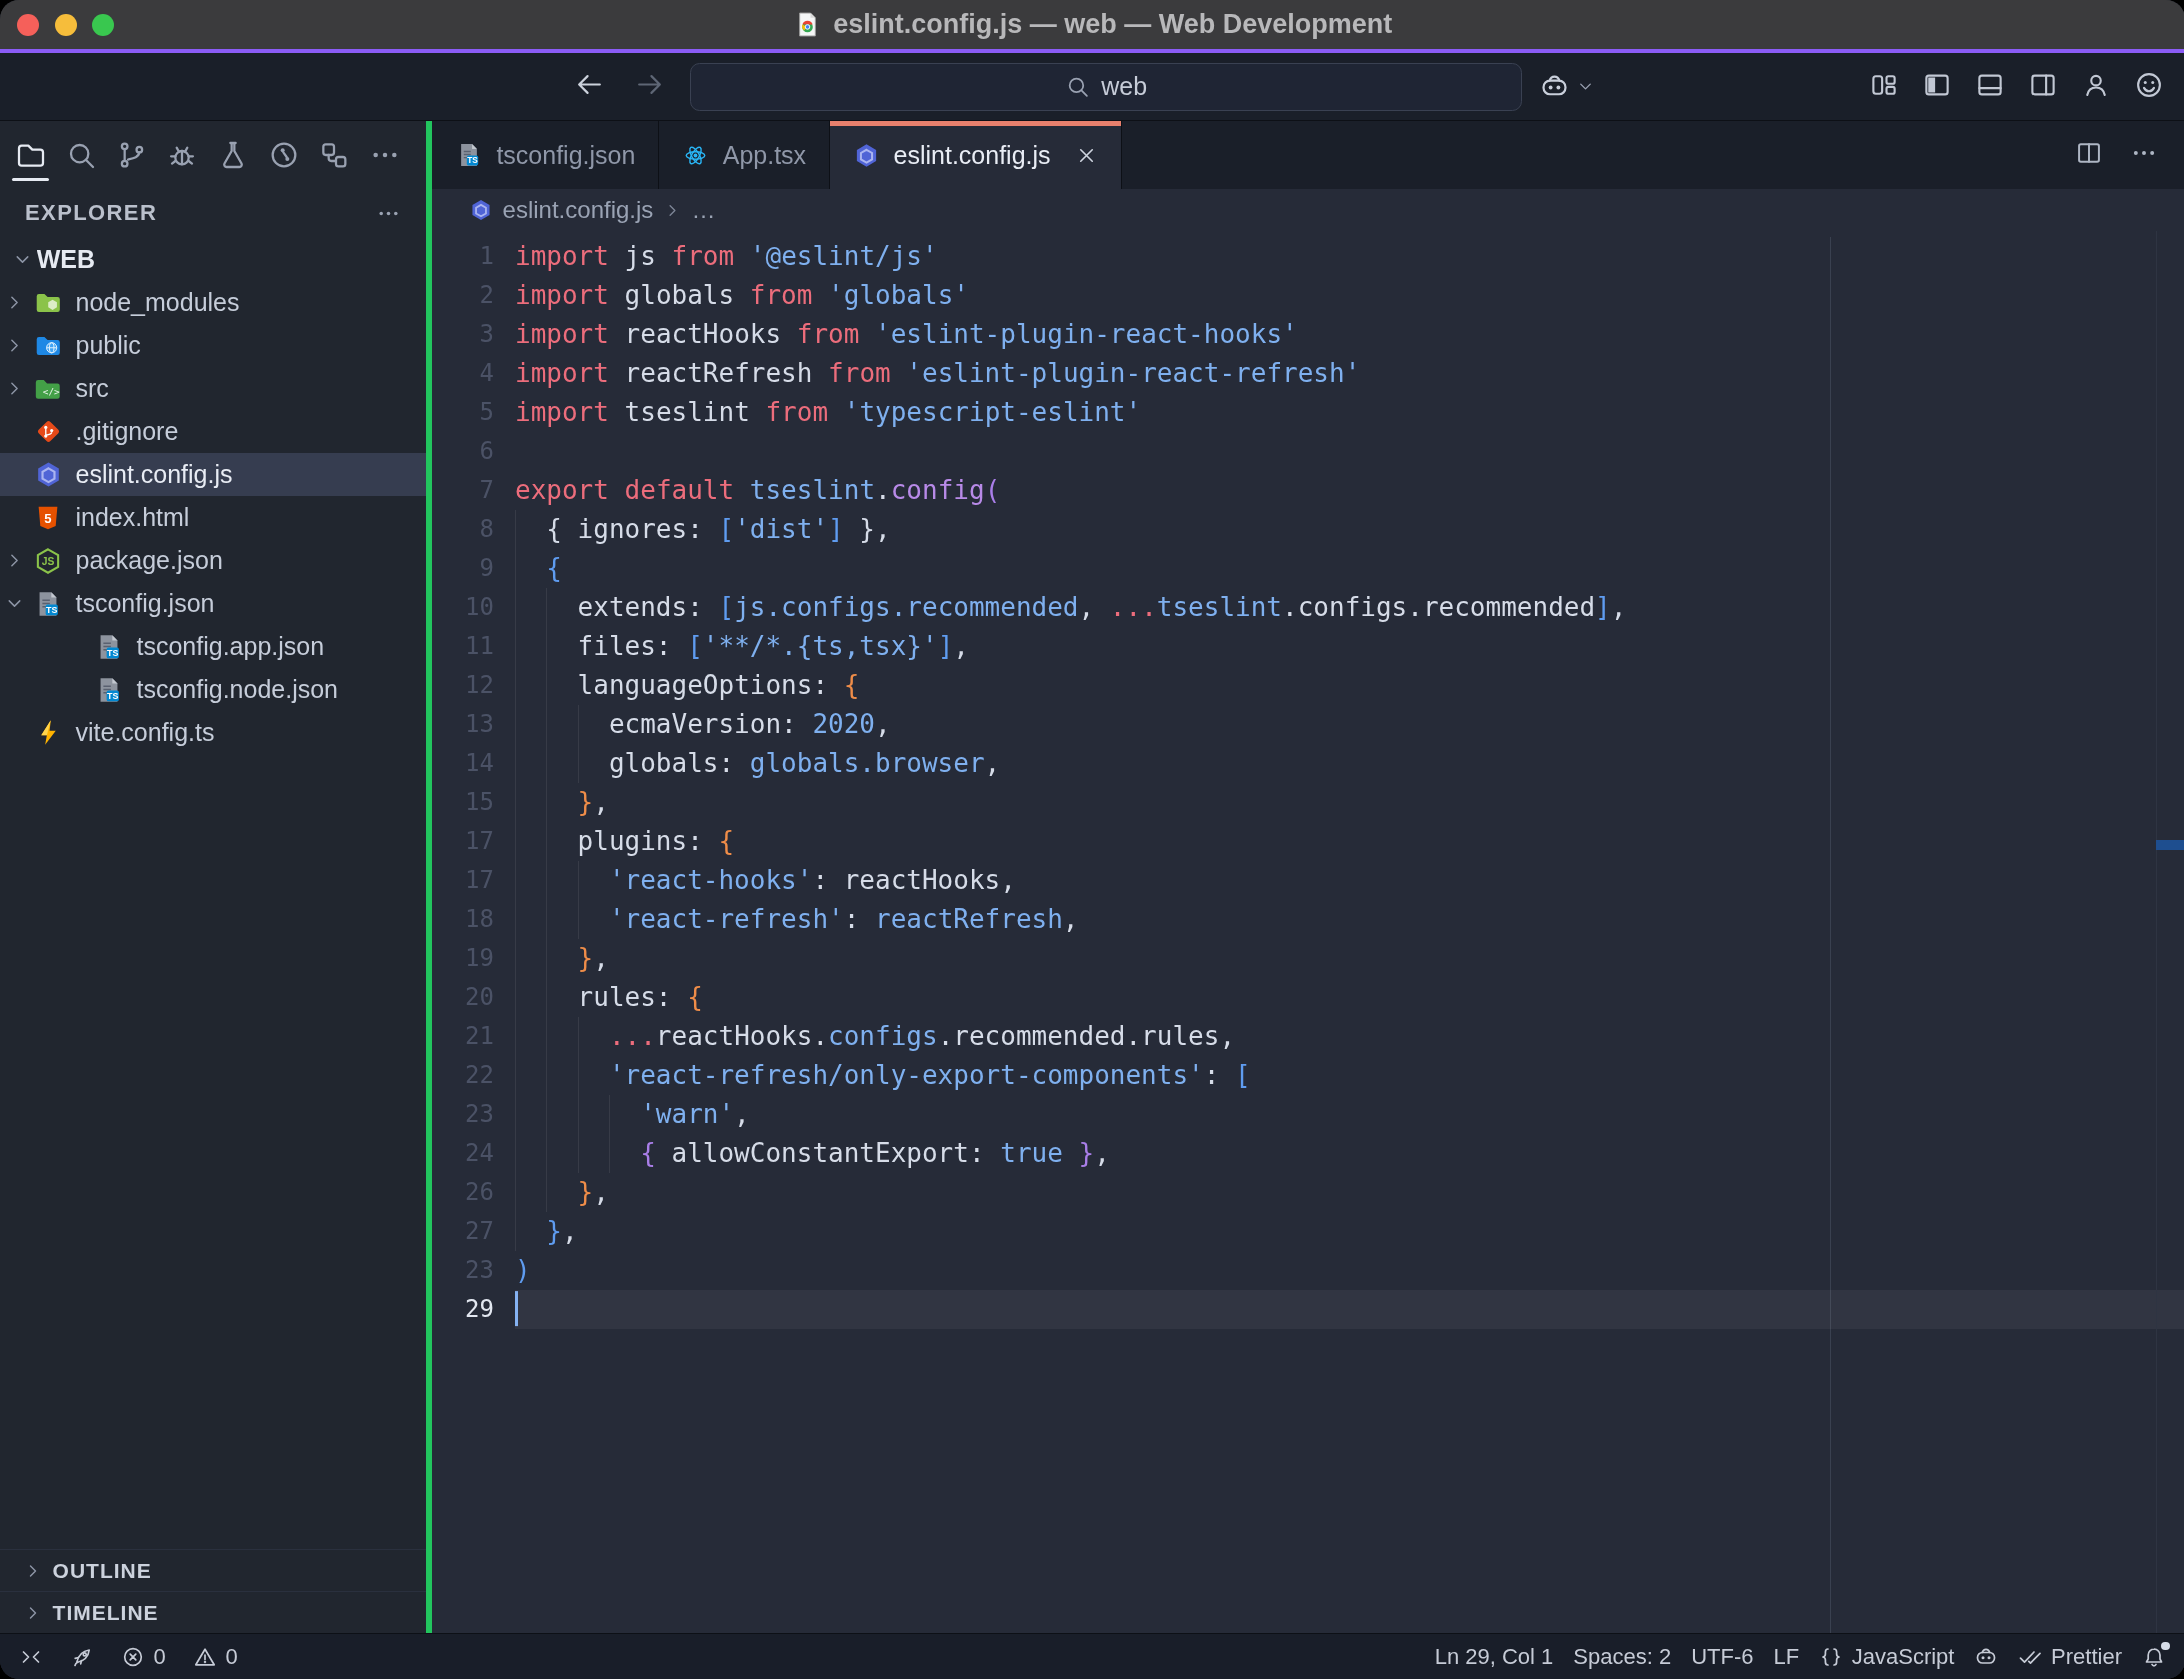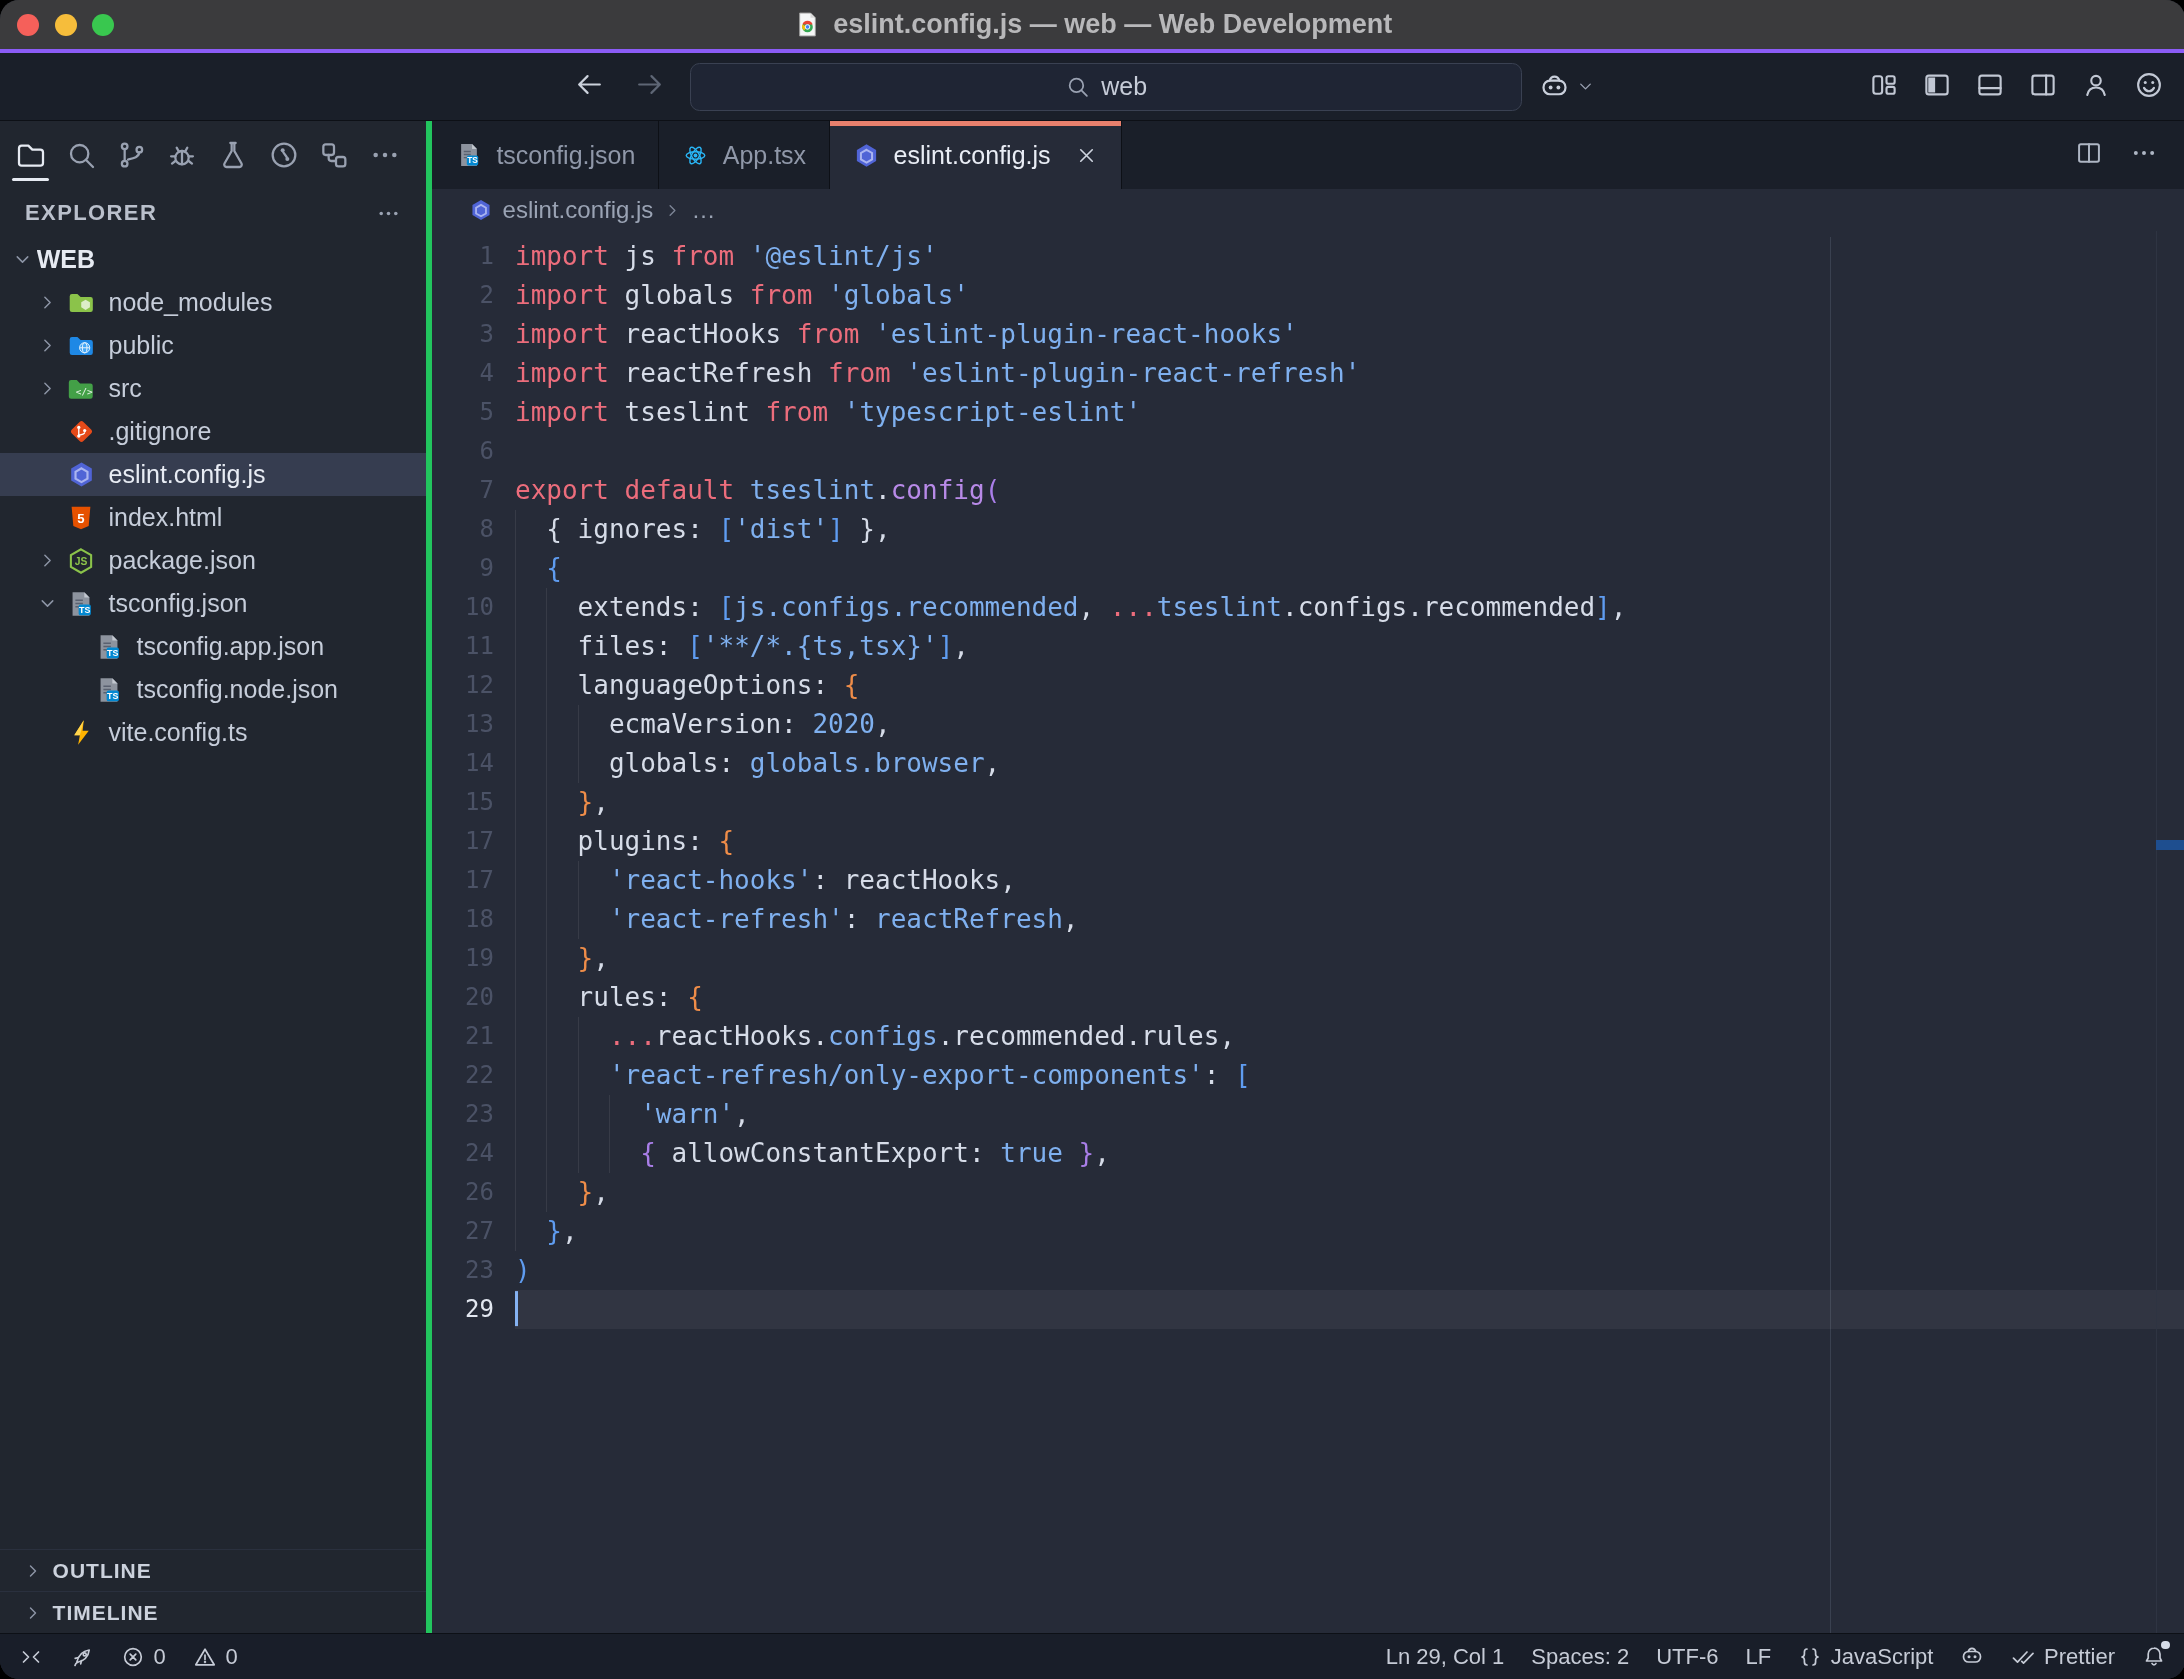--- a/index.html
+++ b/index.html
@@ -52,21 +52,21 @@
   .activity .icn{font-size:32px}
   .act.active{color:#e6eaf2}
   .act.active::after{content:"";position:absolute;left:2.9px;right:2.9px;bottom:3.8px;height:2.9px;background:#e6eaf2;border-radius:1.9px}
   .exp-header{flex:0 0 50px;display:flex;align-items:center;justify-content:space-between;
     padding:0 25px;color:#bac0cc;font-size:22px;font-weight:600;letter-spacing:1.4px}
   .exp-header .icn{font-size:25px;color:#9aa2b2}
   .tree{flex:1;overflow:hidden;font-size:25px;color:#c6cdda;min-height:0}
   .trow{height:43px;display:flex;align-items:center}
   .trow.selected{background:var(--selection-row);color:#e8ecf4}
   .trow.root{font-weight:700;color:#e6eaf2}
-  .lvl0{padding-left:7.7px}.lvl1{padding-left:33px}.lvl2{padding-left:61px}
+  .lvl0{padding-left:7.7px}.lvl1{}.lvl2{padding-left:61px}
   .chev{width:29px;display:flex;justify-content:center;color:#8d95a6;flex:none}
   .chev .icn{font-size:21px}
   .ficon{width:35px;display:flex;justify-content:center;margin:0 9.6px 0 1.9px;flex:none}
   .ficon .icn{font-size:29px}
   .tlabel{white-space:nowrap;overflow:hidden;text-overflow:ellipsis}
   .sections{flex:none}
   .sect{height:42px;display:flex;align-items:center;gap:9.6px;padding-left:23px;color:#ccd2dd;
     font-size:21px;font-weight:700;letter-spacing:1px;border-top:1px solid #2a303e}
   .sect .icn{font-size:20px;color:#8d95a6}
 
@@ -100,21 +100,21 @@
   .tk-b3{color:var(--bracket-purple)}
   .caret{display:inline-block;width:2.9px;height:35px;background:var(--cursor);vertical-align:middle;transform:translateY(-1.9px)}
   .ruler{position:absolute;top:5.8px;bottom:0;left:1398px;width:1px;background:#3a4150;z-index:0}
   .overview{position:absolute;top:0;right:0;bottom:0;width:29px;border-left:1px solid #2e3442;z-index:2}
   .ov-tick{position:absolute;right:0;width:29px;height:9.6px;top:609px;background:#1e4e8f}
 
   
   .statusbar{flex:0 0 46px;background:var(--bg-status);border-top:1px solid #0d1016;display:flex;
     align-items:center;justify-content:space-between;padding:0 19px;color:#c6cbd6;font-size:22px}
   .sb-left{display:flex;align-items:center;gap:27px}
-  .sb-right{display:flex;align-items:flex-start;gap:27px}
+  .sb-right{display:flex;align-items:center;gap:20px}
   .sb-item{display:flex;align-items:center;gap:8.6px;position:relative}
   .statusbar .icn{font-size:24px}
   .dot{position:absolute;right:-3.8px;top:-2.9px;width:8.6px;height:8.6px;border-radius:50%;background:#d6dce8}
 </style>
 </head>
 <body>
 
 <div class="window">
 
   <div class="titlebar">

